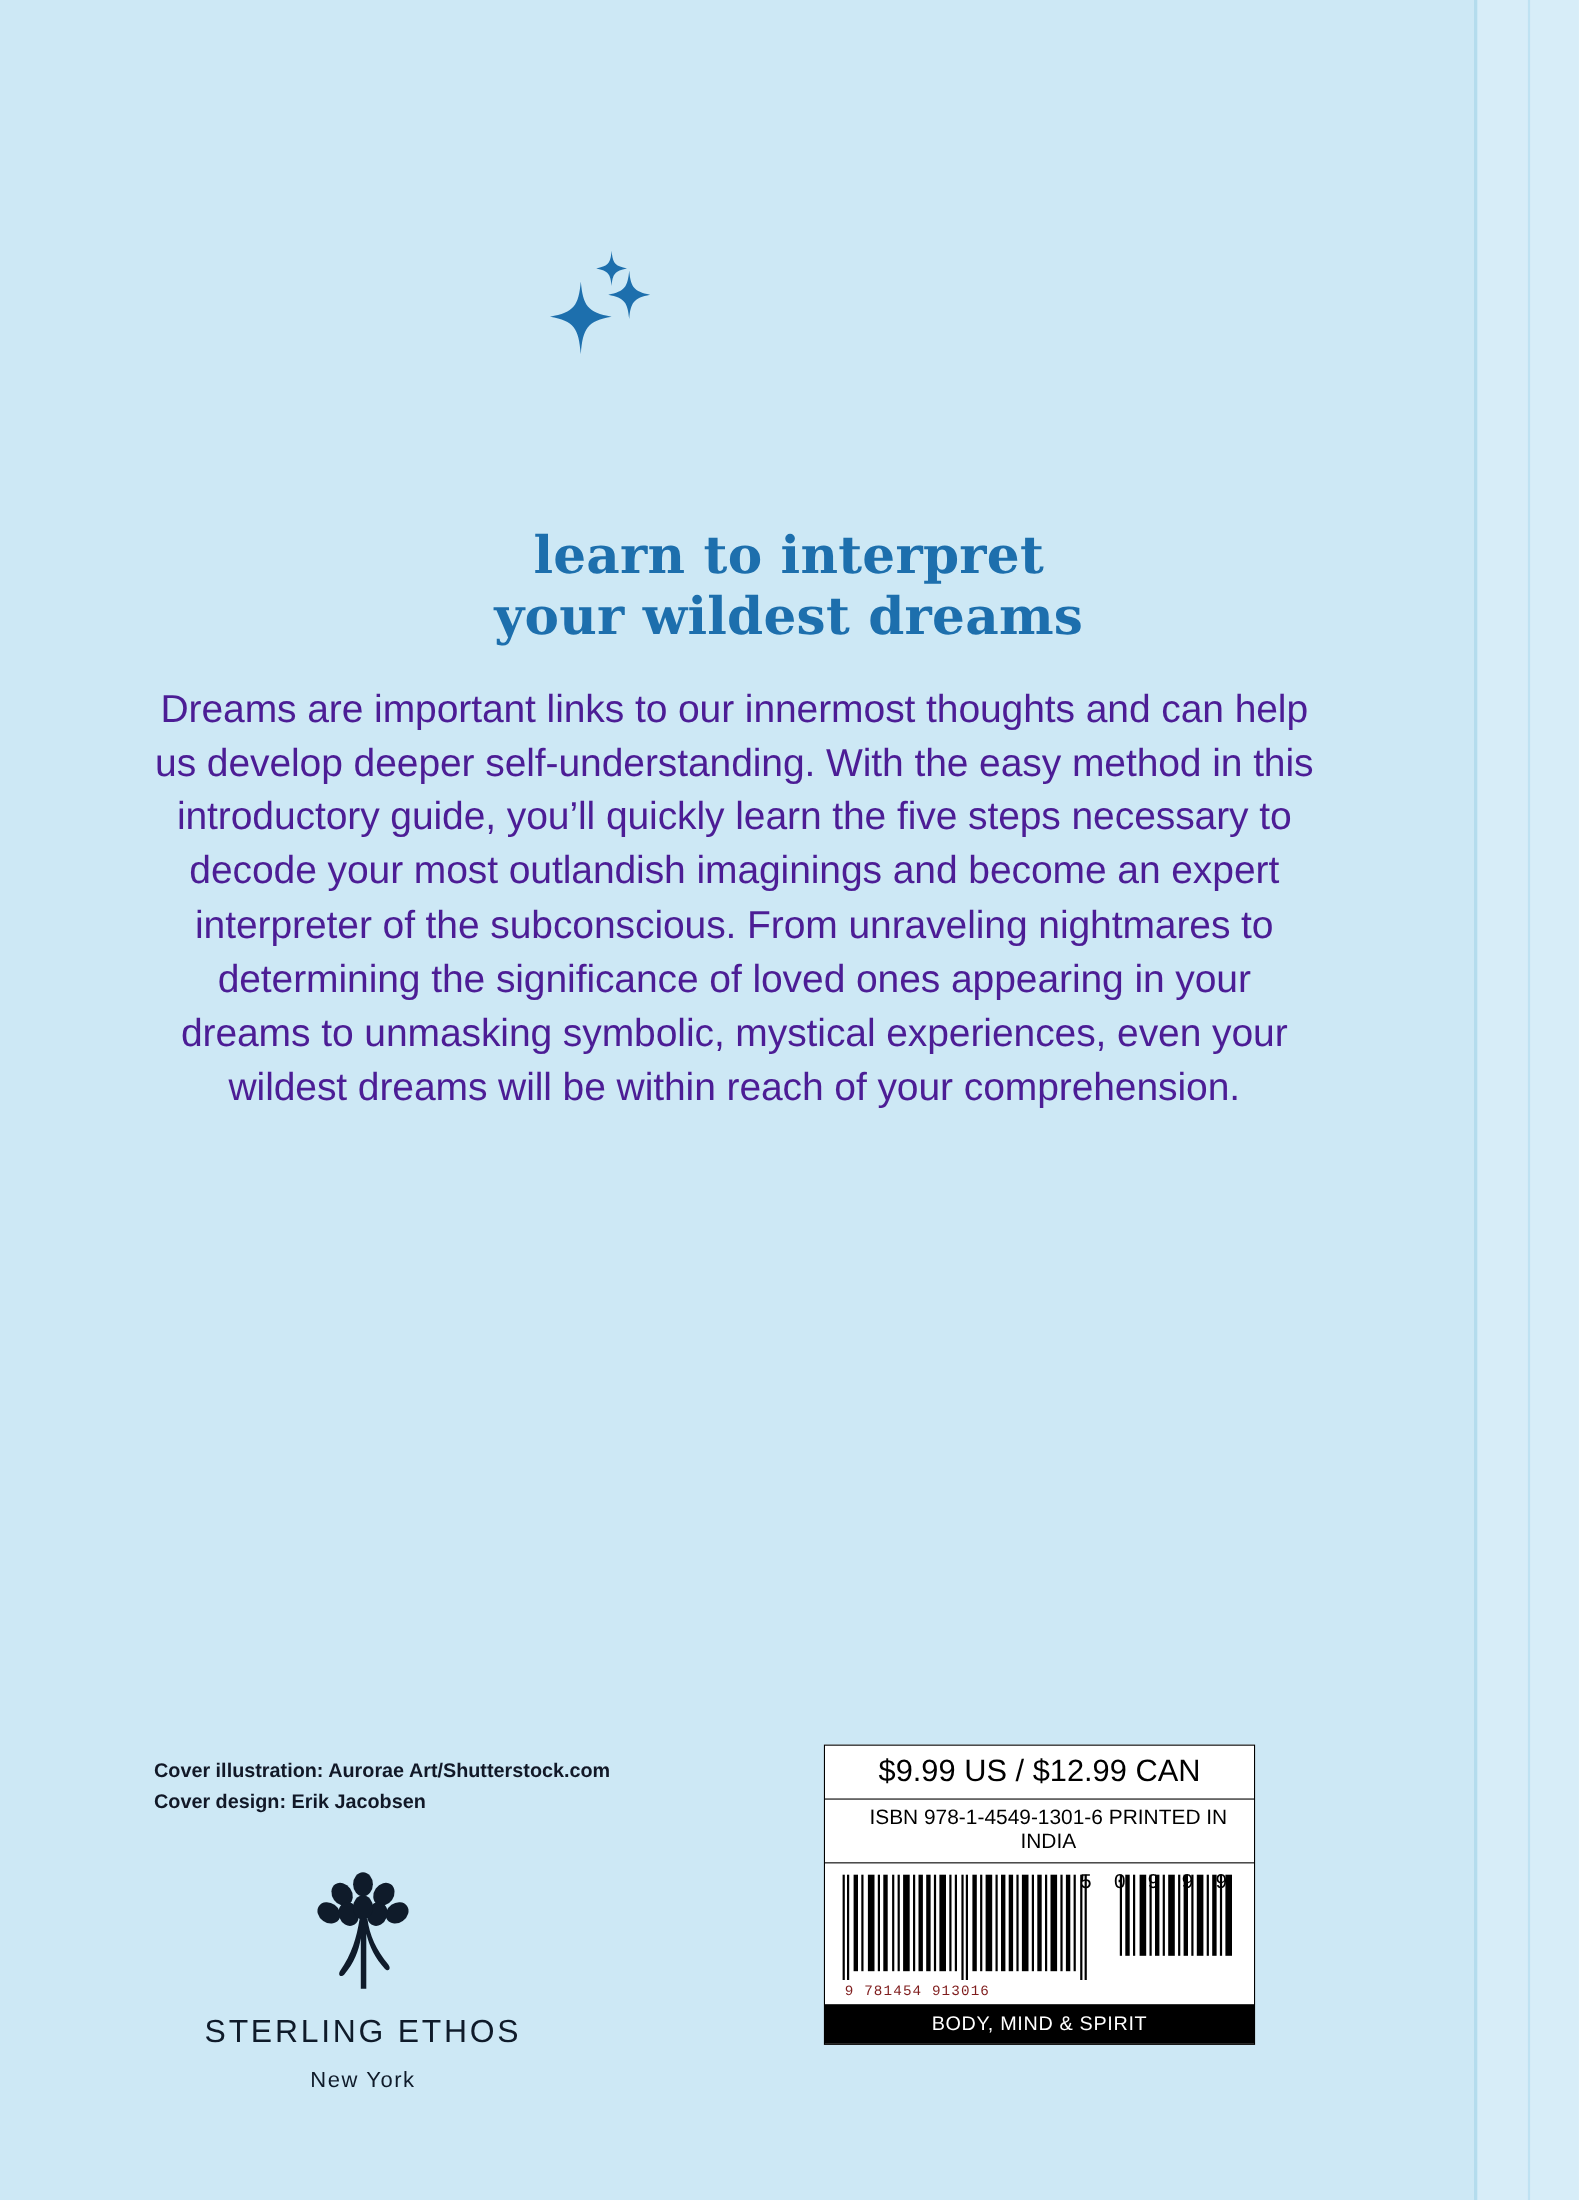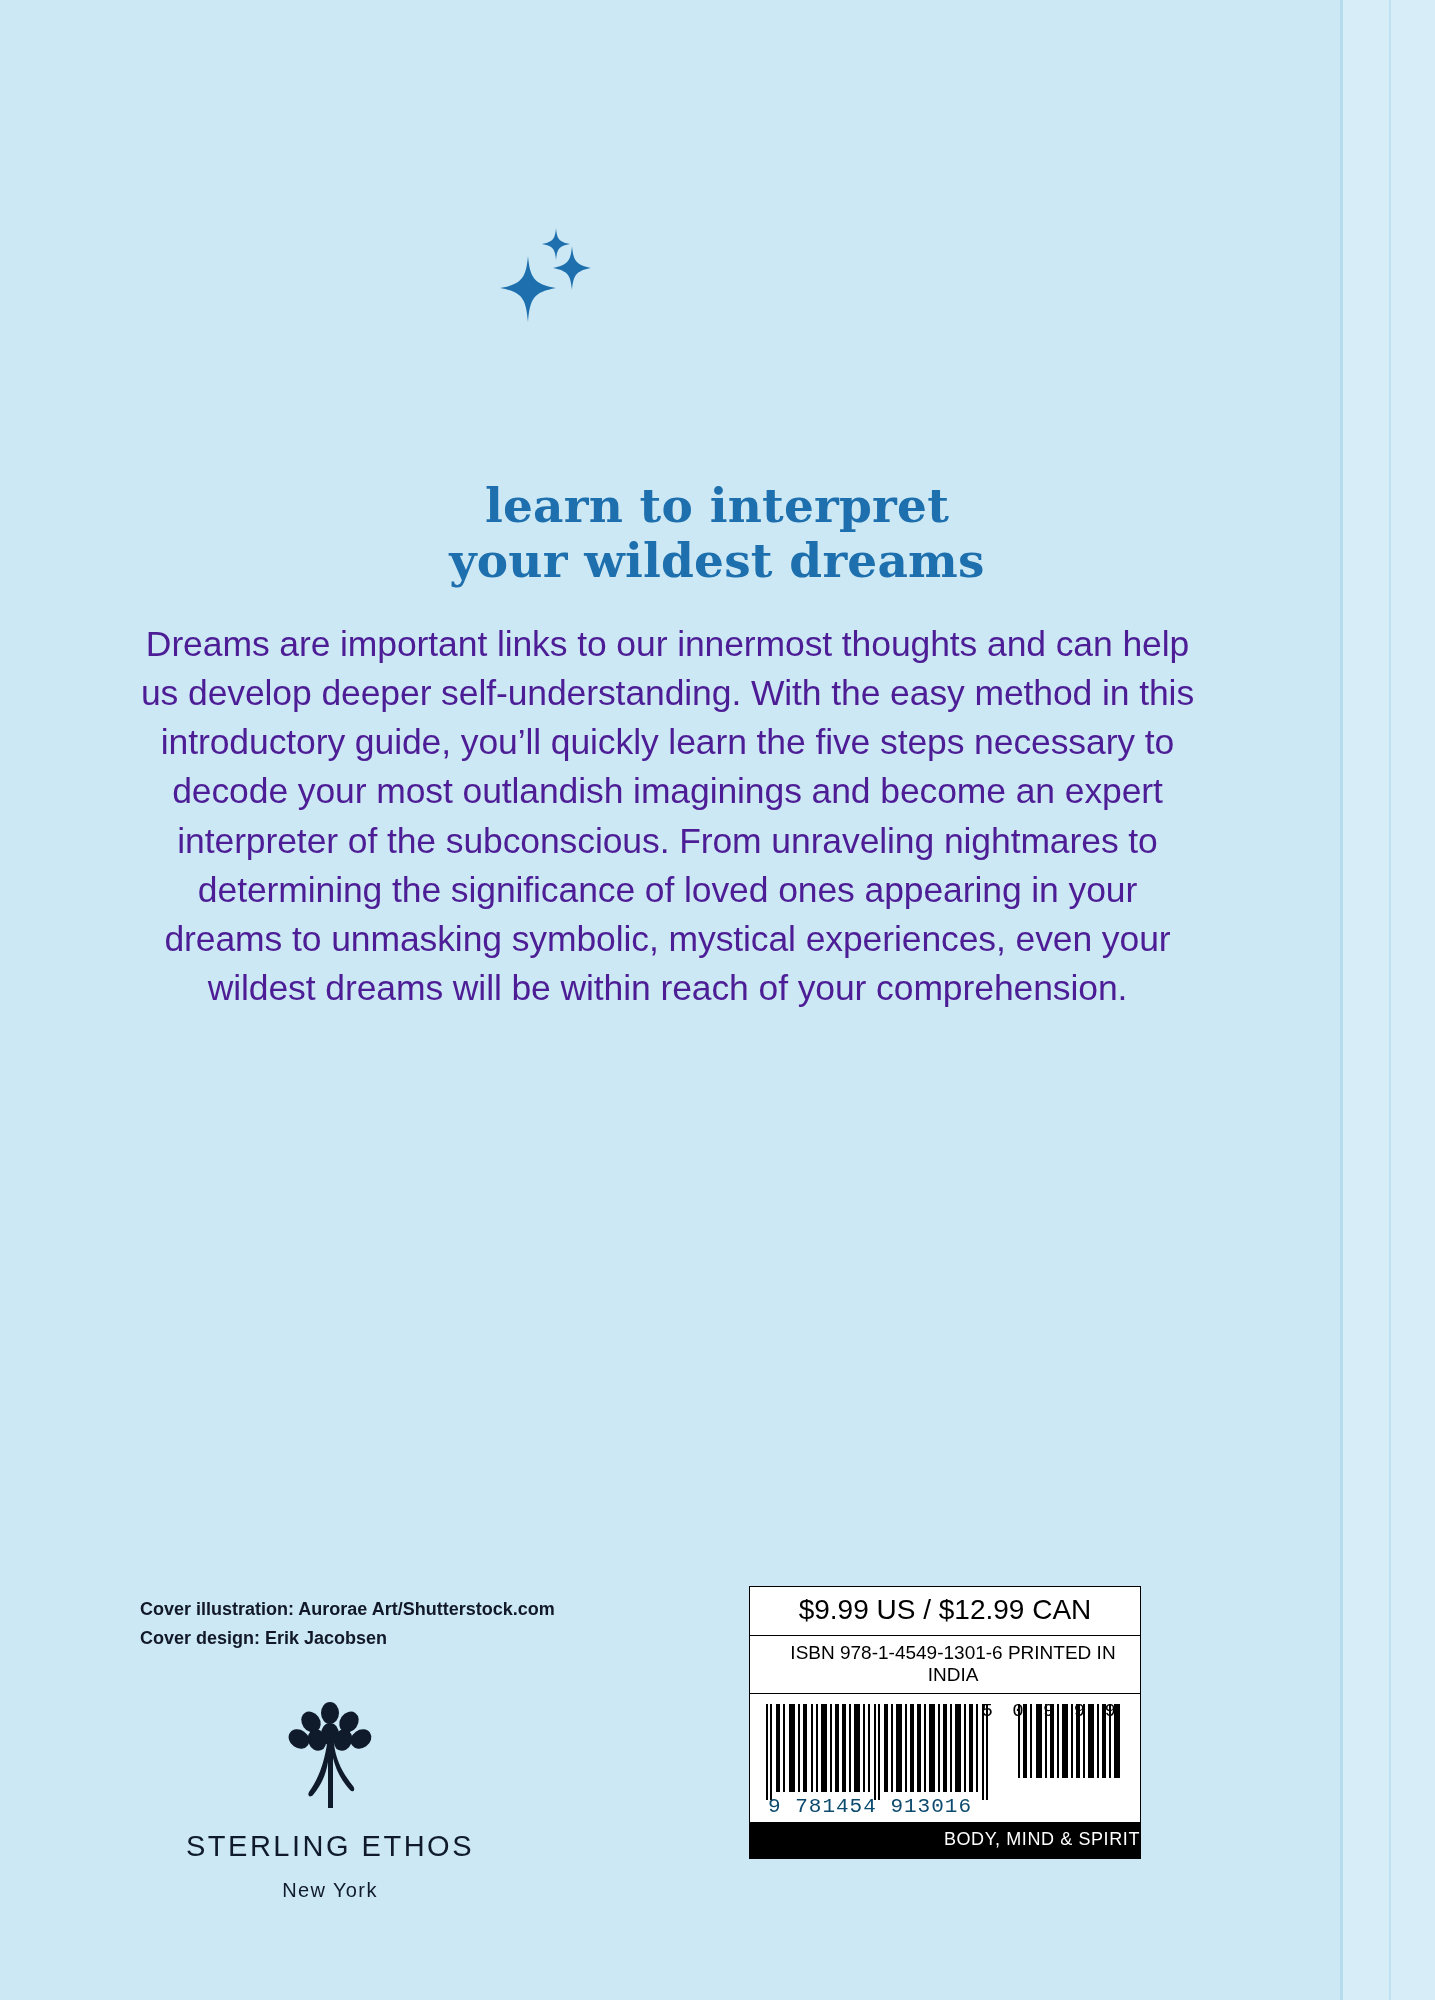--- a/index.html
+++ b/index.html
@@ -152,37 +152,37 @@
     align-items: flex-start;
     justify-content: space-between;
   }
   .ean-main { width: 235px; }
   .ean-addon { width: 110px; }
   .ean-digits {
     position: absolute;
     left: 18px;
     bottom: 4px;
     font-family: "Liberation Mono", monospace;
-    font-size: 21px;
+    font-size: 13px;
     letter-spacing: 1px;
-    color: #0c4a6e;
+    color: #7f1d1d;
   }
   .addon-digits {
     position: absolute;
     right: 20px;
     top: 6px;
     font-family: "Liberation Mono", monospace;
     font-size: 19px;
     letter-spacing: 4px;
     color: #000;
   }
   .category-row {
     background: #000000;
     color: #ffffff;
-    text-align: right;
+    text-align: center;
     font-size: 18px;
     letter-spacing: 0.6px;
     padding: 7px 0 8px 0;
     font-family: "Liberation Sans", sans-serif;
   }
 </style>
 </head>
 <body>
 
 <div class="cover">

